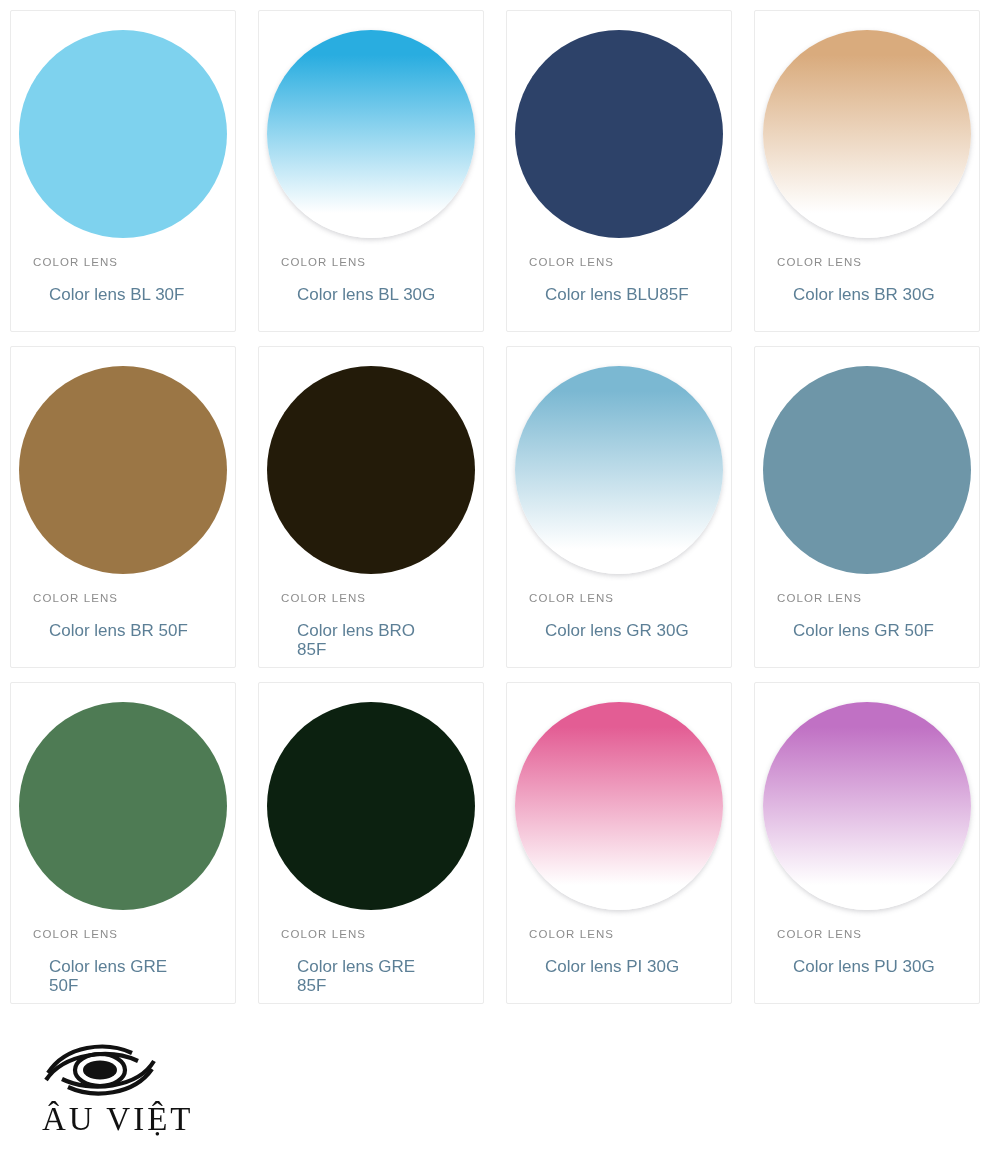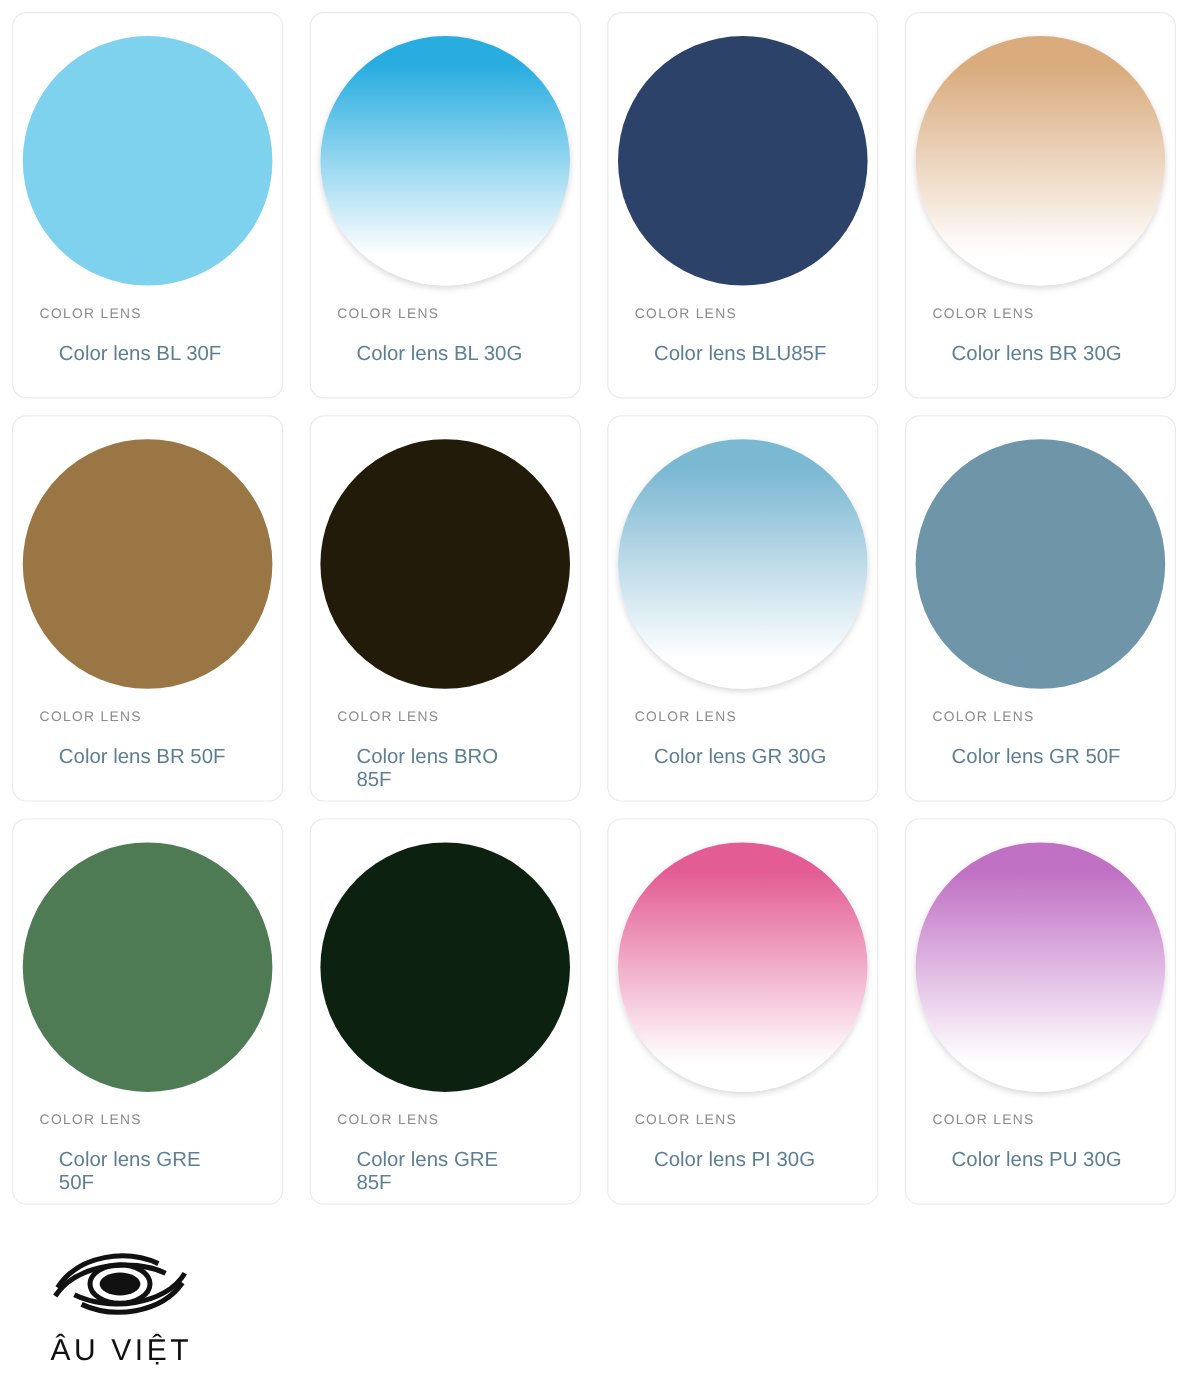--- a/index.html
+++ b/index.html
@@ -21,21 +21,21 @@
     display: grid;
     grid-template-columns: repeat(4, 226px);
     column-gap: 22px;
     row-gap: 14px;
     padding: 10px 10px 0 10px;
   }
   .card {
     position: relative;
     background: #ffffff;
     border: 1px solid #ebebeb;
-    border-radius: 12px;
+    border-radius: 2px;
     height: 322px;
     padding: 0;
     overflow: hidden;
   }
   .swatch-area {
     position: relative;
     height: 246px;
     display: flex;
     align-items: center;
     justify-content: center;
@@ -82,25 +82,25 @@
     flex-direction: column;
     align-items: flex-start;
     width: 180px;
   }
   .logo-mark {
     width: 120px;
     height: 62px;
     display: block;
   }
   .logo-text {
-    font-family: Liberation Sans, sans-serif;
-    font-size: 25px;
+    font-family: Liberation Serif, serif;
+    font-size: 33px;
     letter-spacing: 3px;
     color: #111111;
-    margin-top: 12px;
+    margin-top: 2px;
     line-height: 1;
     padding-left: 2px;
   }
 </style>
 </head>
 <body>
 
 <div id="page">
 
   <div class="grid">

